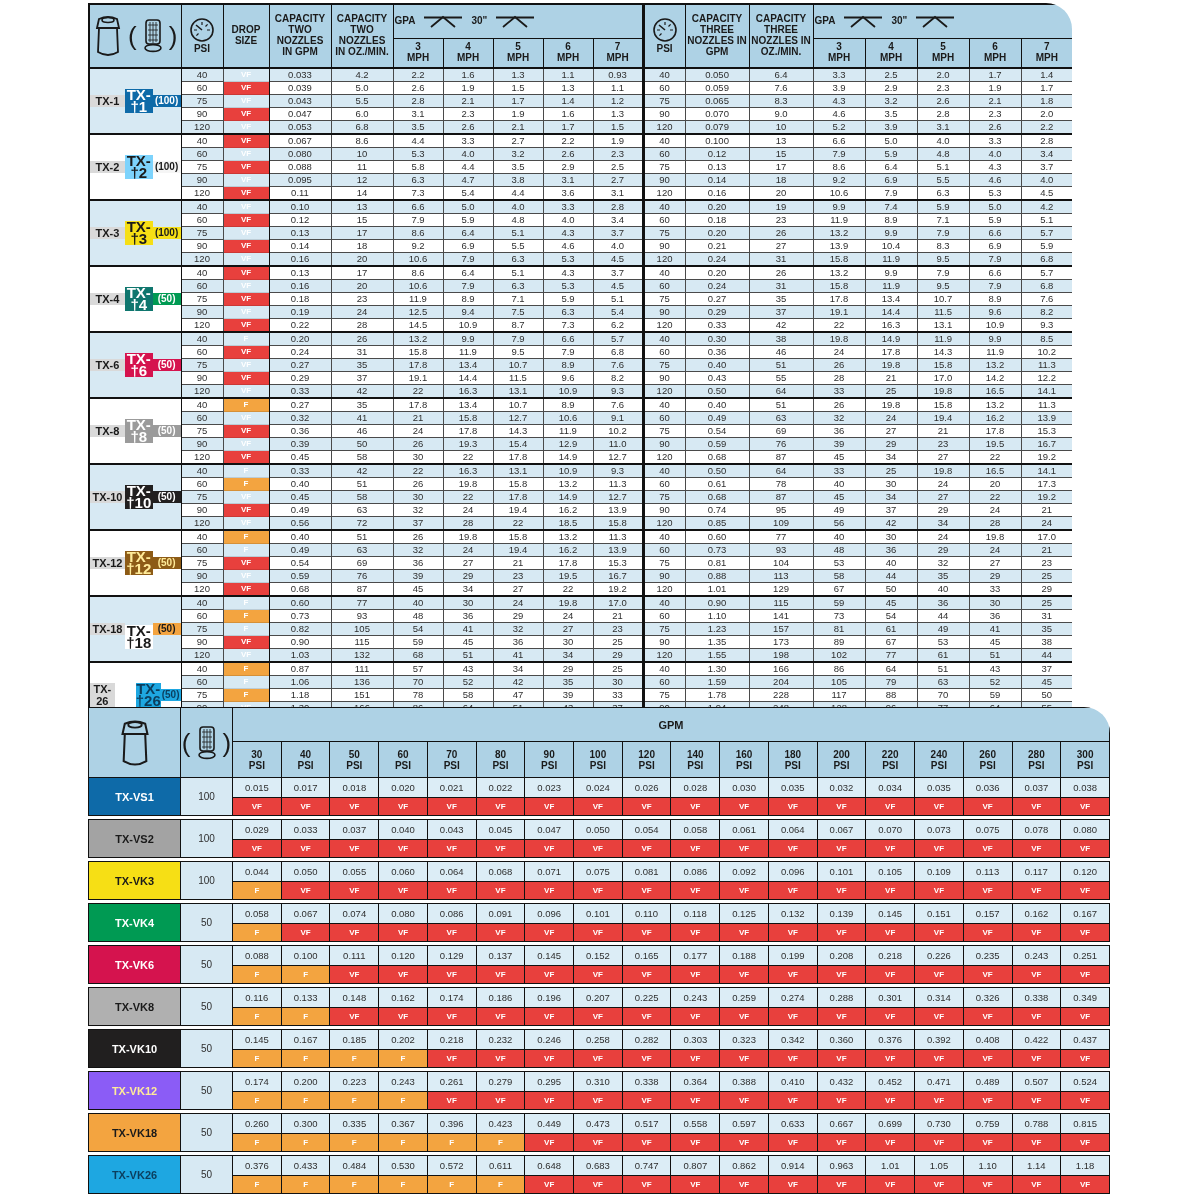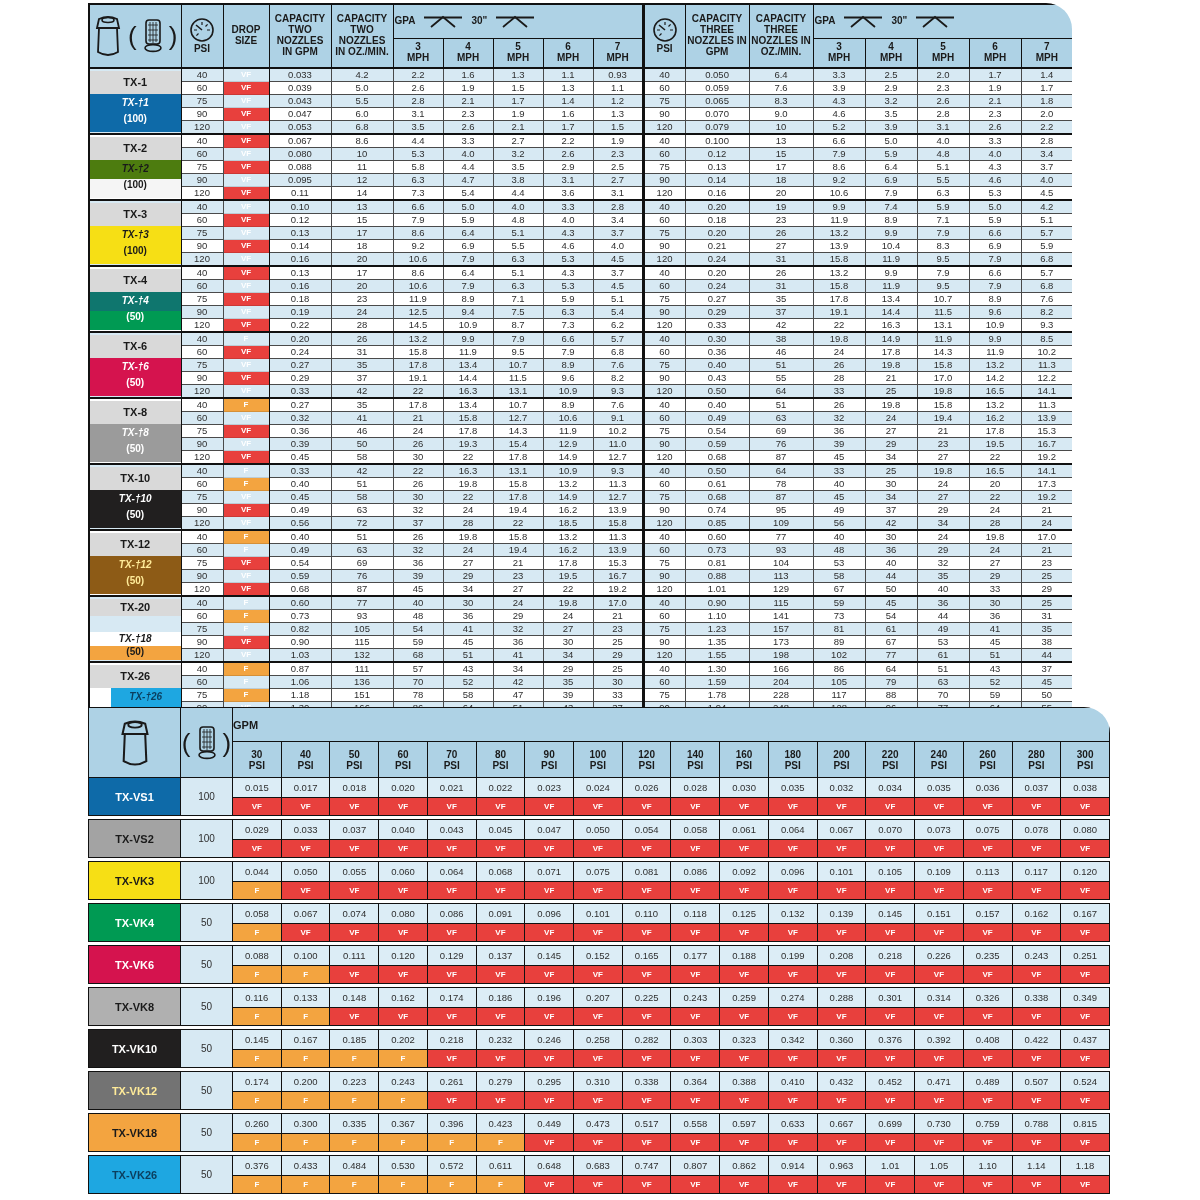--- a/index.html
+++ b/index.html
@@ -15,37 +15,37 @@
   .top-table thead tr:nth-child(1) { height:34px; }
   .top-table thead tr:nth-child(2) { height:30px; }
   .top-table td { border:1px solid #4a4a4a; height:12.6px; font-size:9.5px; line-height:12px; text-align:center; vertical-align:middle; color:#2e2e2e; padding:0; background:#fff; font-weight:500; }
   .top-table tr.stripe td { background:#d7e9f3; }
   .top-table tr.gstart td { border-top:2px solid #111; }
   .top-table td.rsep, .top-table th.rsep { border-left:3px solid #111; }
   .top-table td.drop-vf { background:#e8403d; color:#fff; font-size:8px; font-weight:bold; border-left:1px solid #111; border-right:1px solid #111; border-top-color:rgba(0,0,0,0.12); border-bottom-color:rgba(0,0,0,0.12); }
   .top-table td.drop-f  { background:#f3a440; color:#fff; font-size:8px; font-weight:bold; border-left:1px solid #111; border-right:1px solid #111; border-top-color:rgba(0,0,0,0.12); border-bottom-color:rgba(0,0,0,0.12); }
   .top-table tr.gstart td.drop-vf, .top-table tr.gstart td.drop-f { border-top:2px solid #111; }
   .top-table td.name-cell { background:#fff; padding:0; border:1px solid #111; }
-  .nstack { display:flex; flex-direction:column; height:61px; width:100%; }
+  .nstack { display:flex; flex-direction:row; height:61px; width:100%;align-items:center; }
   .nplain { flex:5; background:#d9d9d9; color:#1a1a1a; font-weight:bold; font-size:11px; display:flex; align-items:center; justify-content:center; }
-  .nvisi  { flex:4; font-weight:bold; font-size:10px; display:flex; align-items:center; justify-content:center;font-style:italic; }
+  .nvisi  { flex:4; font-weight:bold; font-size:15px; display:flex; align-items:center; justify-content:center; }
   .nmesh  { flex:4; font-weight:bold; font-size:10px; display:flex; align-items:flex-start; justify-content:center; }
   .icons-th { background:#aed2e5; }
   .icon-row { display:flex; align-items:center; justify-content:center; gap:5px; }
   .paren { font-size:26px; font-weight:normal; color:#1a1a1a; line-height:1; }
   .gauge-wrap { display:flex; flex-direction:column; align-items:center; gap:1px; }
   .gpa-head { display:flex; align-items:center; justify-content:flex-start; gap:8px; }
 
   
   .bwrap { position:absolute; left:88px; top:707px; width:1022px; border-radius:0 26px 0 0; overflow:hidden; }
   .bottom-table { width:1022px; }
   .bottom-table th { border:1px solid #111; background:#aed2e5; font-weight:bold; font-size:10px; color:#1a1a1a; text-align:center; vertical-align:middle; }
   .bottom-table thead tr:nth-child(1) { height:34px; }
   .bottom-table thead tr:nth-child(2) { height:36px; }
-  .bottom-table th.gpm-span { text-align:left; font-size:11px; }
+  .bottom-table th.gpm-span { text-align:center; font-size:11px; }
   .bottom-table td { border:1px solid #111; text-align:center; vertical-align:middle; padding:0; }
   .bottom-table td.bname { font-weight:bold; font-size:11px; }
   .bottom-table td.bmesh { background:#d7e9f3; font-size:10px; font-weight:500; color:#2e2e2e; }
   .bottom-table td.bgpm { background:#dcedf6; font-size:9.5px; color:#2e2e2e; height:20px; font-weight:500; }
   .bottom-table tr.drop-row td { height:18px; font-size:8px; font-weight:bold; color:#fff; }
   .bottom-table td.drop-vf { background:#e8403d; border-color:#111; }
   .bottom-table td.drop-f  { background:#f3a440; border-color:#111; }
   .bottom-table tr.gap td { border:none; background:#fff; height:4px; }
   svg.lineart { display:block; }
 </style>
@@ -292,21 +292,21 @@
             <td>5.2</td>
             <td>3.9</td>
             <td>3.1</td>
             <td>2.6</td>
             <td>2.2</td>
           </tr>
           <tr class="gstart">
             <td class="name-cell" rowspan="5">
               <div class="nstack">
                 <div class="nplain">TX-2</div>
-                <div class="nvisi" style="background: #4d7c0f; color: rgb(26, 26, 26);">TX-†2</div>
+                <div class="nvisi" style="background: #7dd3fc; color: rgb(26, 26, 26);">TX-†2</div>
                 <div class="nmesh" style="background: rgb(245, 245, 245); color: rgb(26, 26, 26);">(100)</div>
               </div>
             </td>
             <td>40</td>
             <td class="drop-vf">VF</td>
             <td>0.067</td>
             <td>8.6</td>
             <td>4.4</td>
             <td>3.3</td>
             <td>2.7</td>
@@ -1005,21 +1005,21 @@
             <td>129</td>
             <td>67</td>
             <td>50</td>
             <td>40</td>
             <td>33</td>
             <td>29</td>
           </tr>
           <tr class="stripe gstart">
             <td class="name-cell" rowspan="5">
               <div class="nstack">
-                <div class="nplain">TX-20</div>
+                <div class="nplain">TX-18</div>
                 <div class="nvisi" style="background: #ffffff; color: rgb(26, 26, 26); margin-top: 16px;">TX-†18</div>
                 <div class="nmesh" style="background: rgb(243, 164, 64); color: rgb(26, 26, 26);">(50)</div>
               </div>
             </td>
             <td>40</td>
             <td class="drop-f">F</td>
             <td>0.60</td>
             <td>77</td>
             <td>40</td>
             <td>30</td>
@@ -1631,21 +1631,21 @@
             <td class="drop-vf">VF</td>
             <td class="drop-vf">VF</td>
             <td class="drop-vf">VF</td>
             <td class="drop-vf">VF</td>
             <td class="drop-vf">VF</td>
           </tr>
           <tr class="gap">
             <td colspan="20"></td>
           </tr>
           <tr>
-            <td class="bname" rowspan="2" style="background: #737373; color: rgb(255, 235, 153);">TX-VK12</td>
+            <td class="bname" rowspan="2" style="background: #8b5cf6; color: rgb(255, 235, 153);">TX-VK12</td>
             <td class="bmesh" rowspan="2">50</td>
             <td class="bgpm">0.174</td>
             <td class="bgpm">0.200</td>
             <td class="bgpm">0.223</td>
             <td class="bgpm">0.243</td>
             <td class="bgpm">0.261</td>
             <td class="bgpm">0.279</td>
             <td class="bgpm">0.295</td>
             <td class="bgpm">0.310</td>
             <td class="bgpm">0.338</td>

